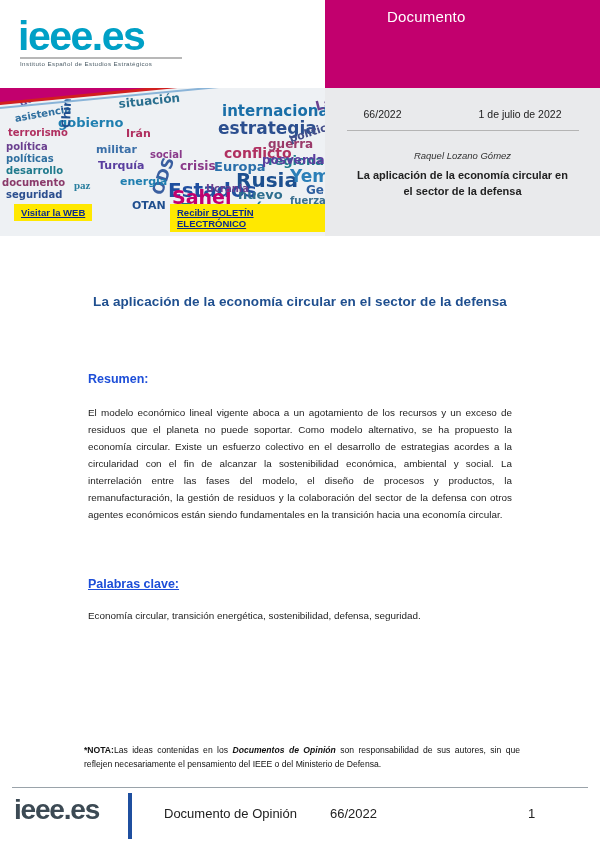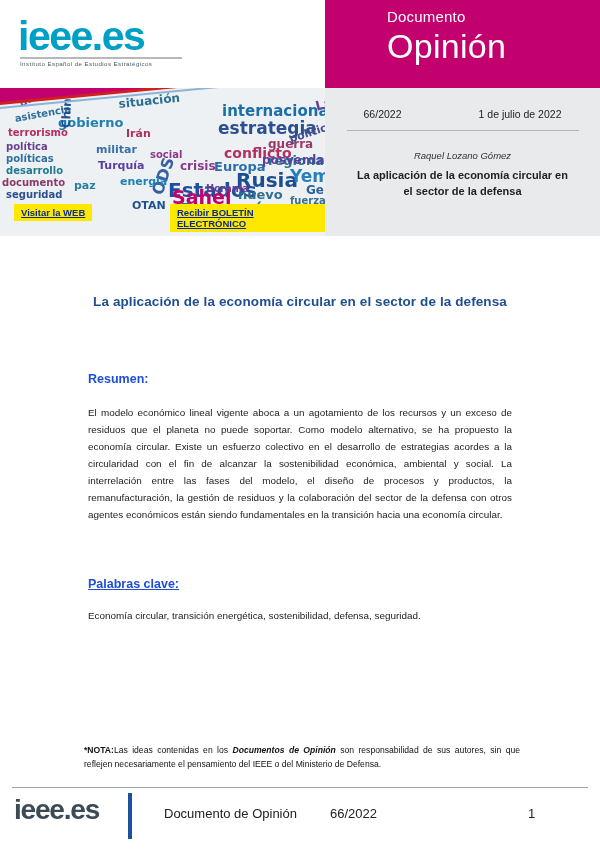--- a/index.html
+++ b/index.html
@@ -325,21 +325,20 @@
 <div class="page">
 
   <div class="header">
     <div class="header-left">
       <div class="logo-ieee">ieee.es</div>
       <div class="logo-underline"></div>
       <div class="logo-sub">Instituto Español de Estudios Estratégicos</div>
     </div>
     <div class="header-right">
       <div class="doc-word">Documento</div>
-      <div class="opinion-word">Opinión</div>
     </div>
   </div>
 
   <div class="banner">
     <div class="banner-left">
       <div class="cloud" id="cloud">
           <span class="cw" style="left: 222px; top: 16px; font-size: 15px; color: rgb(26, 111, 168);">internacional</span>
           <span class="cw" style="left: 218px; top: 32px; font-size: 17px; color: rgb(44, 79, 143);">estrategia</span>
           <span class="cw" style="left: 314px; top: 12px; font-size: 13px; color: rgb(106, 63, 143); transform: rotate(-14deg); transform-origin: left top;">Latina</span>
           <span class="cw" style="left: 224px; top: 58px; font-size: 14px; color: rgb(176, 48, 96);">conflicto</span>
@@ -368,21 +367,21 @@
           <span class="cw" style="left: 2px; top: 90px; font-size: 10px; color: rgb(138, 58, 106);">documento</span>
           <span class="cw" style="left: 6px; top: 102px; font-size: 10px; color: rgb(44, 79, 143);">seguridad</span>
           <span class="cw" style="left: 96px; top: 56px; font-size: 11px; color: rgb(58, 111, 168);">militar</span>
           <span class="cw" style="left: 126px; top: 40px; font-size: 11px; color: rgb(176, 48, 96);">Irán</span>
           <span class="cw" style="left: 98px; top: 72px; font-size: 11px; color: rgb(90, 63, 159);">Turquía</span>
           <span class="cw" style="left: 120px; top: 88px; font-size: 11px; color: rgb(31, 127, 176);">energía</span>
           <span class="cw" style="left: 306px; top: 96px; font-size: 12px; color: rgb(47, 95, 159);">Ge</span>
           <span class="cw" style="left: 290px; top: 108px; font-size: 10px; color: rgb(58, 111, 143);">fuerzas</span>
           <span class="cw" style="left: 206px; top: 96px; font-size: 10px; color: rgb(106, 63, 143);">Ucrania</span>
           <span class="cw" style="left: 132px; top: 112px; font-size: 11px; color: rgb(31, 79, 143);">OTAN</span>
-          <span class="cw" style="left: 74px; top: 92px; font-size: 11px; color: rgb(42, 127, 159);">paz</span>
+          <span class="cw" style="left: 74px; top: 92px; font-size: 11px; color: rgb(42, 127, 159); font-family: Liberation Serif, serif;">paz</span>
           <span class="cw" style="left: 150px; top: 62px; font-size: 10px; color: rgb(138, 58, 138);">social</span>
         </div>
       <div class="slant"></div>
       <div class="slant2"></div>
       <div class="slant3"></div>
       <a class="btn-web">Visitar la WEB</a>
       <a class="btn-bol">Recibir BOLETÍN ELECTRÓNICO</a>
     </div>
     <div class="banner-right">
 

